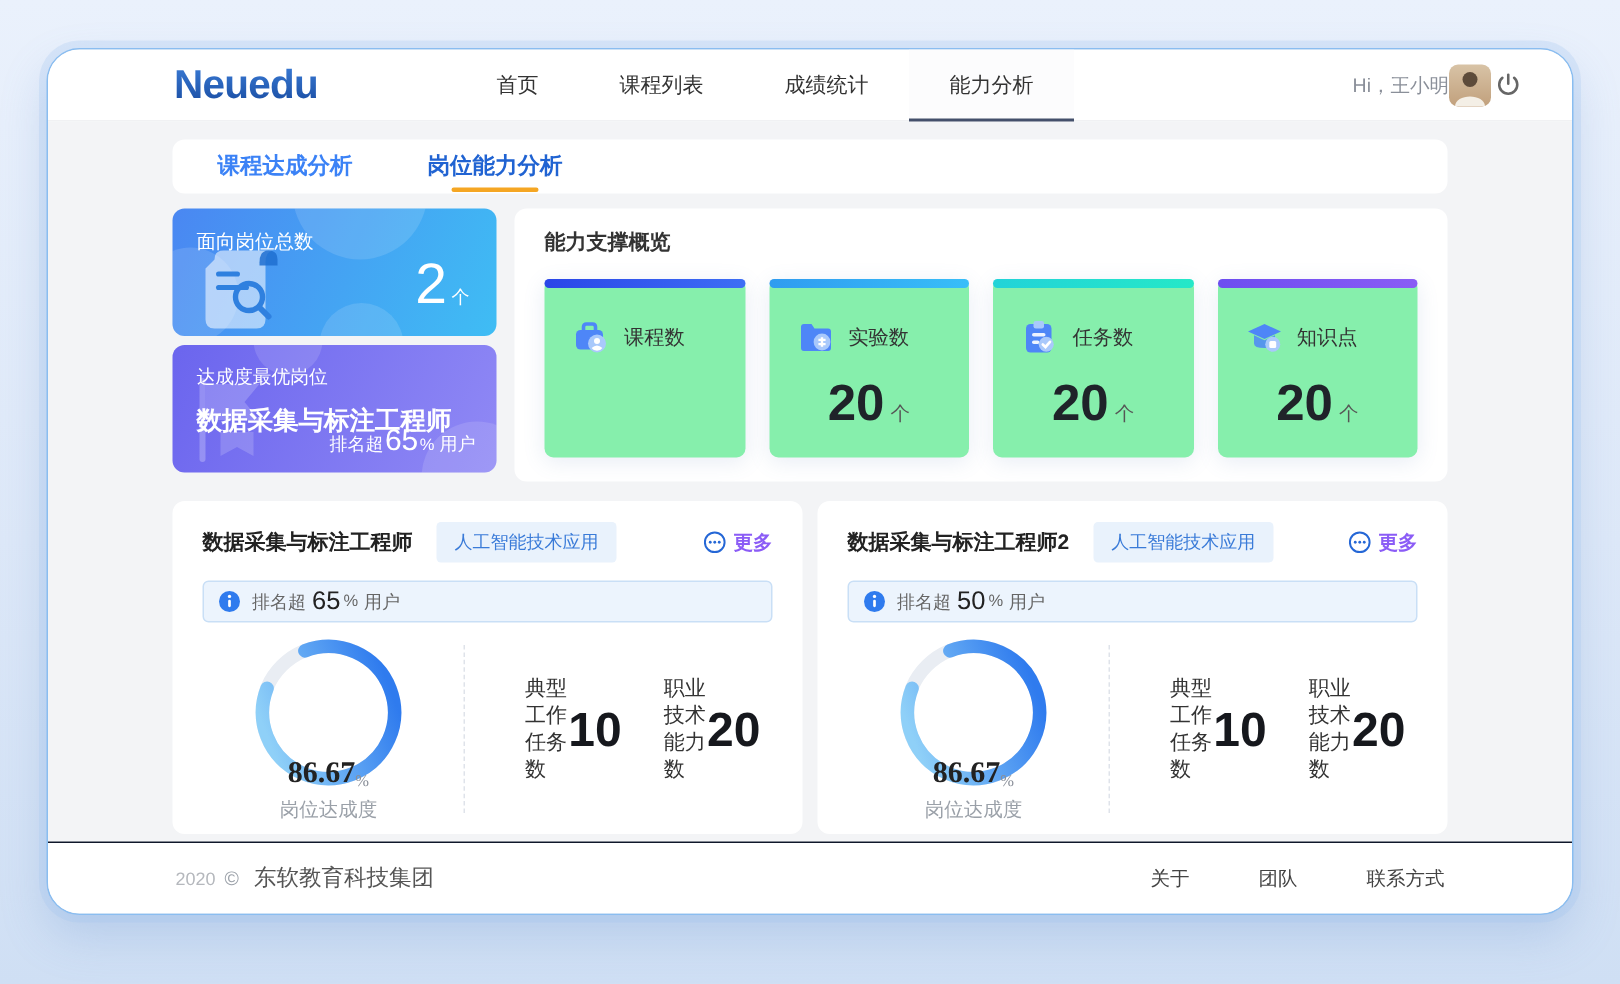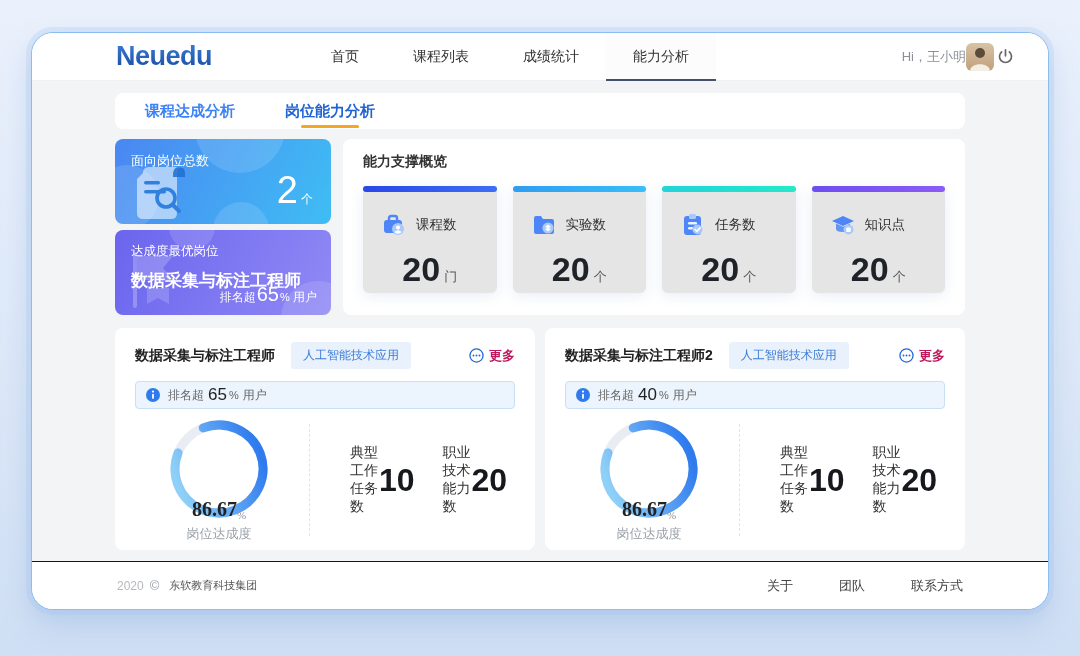--- a/index.html
+++ b/index.html
@@ -54,36 +54,36 @@
   .pos-name { font-size:17px; font-weight:bold; margin-top:9px; position:relative; z-index:2; }
   .rank-line { position:absolute; right:14px; bottom:9px; font-size:12px; z-index:2; }
   .rank-line .rank-num { font-size:20px; margin:0 1px; }
   .rank-line .rank-pct { font-size:11px; }
   .doc-illus { position:absolute; left:18px; top:26px; z-index:1; }
   .flag-illus { position:absolute; left:10px; top:18px; z-index:1; opacity:.5; }
   
   .cap-panel { flex:1; background:#fff; border-radius:8px; padding:14px 20px 16px; }
   .cap-title { font-size:14px; font-weight:bold; color:#333; }
   .cap-cards { display:flex; gap:16px; margin-top:15px; }
-  .cap-card { flex:1; border-radius:6px; background:#e5e5e5;
-    box-shadow:0 3px 14px rgba(95,125,185,.14); padding-bottom:4px; cursor:default; }
+  .cap-card { flex:1; border-radius:6px; background:#86efac;
+    box-shadow:0 3px 14px rgba(95,125,185,.14); padding-bottom:16px; cursor:default; }
   .cap-bar { height:6px; border-radius:6px; }
   .cap-icon-row { display:flex; align-items:center; gap:9px; margin:20px 0 0 18px; }
   .cap-label { font-size:13.5px; color:#333; }
   .cap-num { text-align:center; margin-top:12px; font-size:34px; font-weight:600; color:#1f2329; }
   .cap-num .unit { font-size:13px; font-weight:normal; color:#555; margin-left:4px; }
   
   .row2 { display:flex; gap:10px; margin-top:13px; }
   .pos-panel { flex:1; background:#fff; border-radius:8px; padding:14px 20px 16px; height:222px; }
   .panel-head { display:flex; align-items:center; }
   .panel-title { font-size:14px; font-weight:bold; color:#222; }
   .panel-badge { margin-left:16px; font-size:12px; color:#3a7bd8; background:#e9f2fc;
     padding:5px 12px; border-radius:3px; cursor:pointer; }
   .more-btn { margin-left:auto; display:flex; align-items:center; gap:5px;
-    color:#be185d; font-size:13px; font-weight:bold; cursor:pointer; }
+    color:#8b5cf6; font-size:13px; font-weight:bold; cursor:pointer; }
   .info-bar { margin-top:12px; background:#ecf4fd; border:1px solid #c9dff6;
     border-radius:4px; height:28px; display:flex; align-items:center; padding:0 10px; }
   .info-bar .txt { font-size:12px; color:#666; }
   .info-bar .num { font-size:17px; color:#222; margin:0 2px 0 4px; }
   .info-bar .pct { font-size:11px; color:#666; margin-right:4px; }
   .info-icon { margin-right:8px; display:flex; }
   .panel-body { display:flex; align-items:center; margin-top:8px; }
   .donut-wrap { width:168px; text-align:center; }
   .donut-center { position:absolute; inset:0; display:flex; align-items:flex-end; justify-content:center;font-family:Liberation Serif, serif; }
   .donut-box { position:relative; width:104px; height:104px; margin:0 auto; }
@@ -93,21 +93,21 @@
   .v-divider { border-left:1px dashed #dfe3ea; height:112px; margin:0 6px; }
   .stats { flex:1; display:flex; gap:28px; padding:0 8px 0 34px; }
   .stat-row { display:flex; align-items:center; justify-content:space-between; }
   .stat-label { font-size:14px; color:#333; }
   .stat-value { font-size:32px; font-weight:600; color:#16181d; }
   
   .footer { position:absolute; left:0; right:0; bottom:0; height:48px; background:#fff;
     border-top:1px solid #0f172a; display:flex; align-items:center; padding:0 85px;justify-content:center; }
   .footer-year { font-size:12px; color:#b5b8bd; }
   .footer-copy { font-size:13px; color:#9aa0a8; margin:0 10px 0 6px; }
-  .footer-company { font-size:11px; color:#555; }
+  .footer-company { font-size:15px; color:#555; }
   .footer-links { margin-left:auto; display:flex; gap:46px; }
   .footer-link { font-size:13px; color:#444; cursor:pointer; }
 </style>
 </head>
 <body>
 
 <div class="window">
 
   <div class="navbar">
     <div class="logo">Neuedu</div>
@@ -193,23 +193,20 @@
             <div class="cap-icon-row">
               <svg width="26" height="26" viewBox="0 0 26 26">
                 <rect x="3" y="8" width="18" height="13" rx="3" fill="#4e86f7"></rect>
                 <path d="M8 8 V6 Q8 4 10 4 L14 4 Q16 4 16 6 V8" fill="none" stroke="#4e86f7" stroke-width="2.4"></path>
                 <circle cx="17" cy="17" r="6" fill="#a9c9fb"></circle>
                 <circle cx="17" cy="15.4" r="2" fill="#fff"></circle>
                 <path d="M13.4 20 Q17 16.6 20.6 20 Q19.4 21.8 17 21.8 Q14.6 21.8 13.4 20 Z" fill="#fff"></path>
               </svg>
               <span class="cap-label">课程数</span>
             </div>
-            <div class="cap-num">
-              <span>20</span><span class="unit">门</span>
-            </div>
           </div>
 
           <div class="cap-card">
             <div class="cap-bar" style="background: linear-gradient(90deg, rgb(47, 156, 240), rgb(56, 190, 248));"></div>
             <div class="cap-icon-row">
               <svg width="26" height="26" viewBox="0 0 26 26">
                 <path d="M3 6 Q3 4 5 4 L10 4 L12 7 L21 7 Q23 7 23 9 L23 20 Q23 22 21 22 L5 22 Q3 22 3 20 Z" fill="#4e86f7"></path>
                 <circle cx="17" cy="16" r="5.6" fill="#a9c9fb"></circle>
                 <path d="M17 12.8 V19.2 M14.6 14.6 H19.4 M14.6 17.4 H19.4" stroke="#fff" stroke-width="1.6"></path>
               </svg>
@@ -337,21 +334,21 @@
         </div>
         <div class="info-bar">
           <span class="info-icon">
             <svg width="14" height="14" viewBox="0 0 14 14">
                 <circle cx="7" cy="7" r="7" fill="#2f7bee"></circle>
                 <rect x="6.1" y="5.8" width="1.8" height="5" rx="0.9" fill="#fff"></rect>
                 <circle cx="7" cy="3.6" r="1.1" fill="#fff"></circle>
               </svg>
           </span>
           <span class="txt">排名超</span>
-          <span class="num">40</span>
+          <span class="num">50</span>
           <span class="pct">%</span>
           <span class="txt">用户</span>
         </div>
         <div class="panel-body">
           <div class="donut-wrap">
             <div class="donut-box">
               <svg width="104" height="104" viewBox="0 0 104 104">
                 <defs>
                   <linearGradient id="dg1" x1="0" y1="0" x2="0" y2="1">
                     <stop offset="0%" stop-color="#8fd0f8"></stop>

